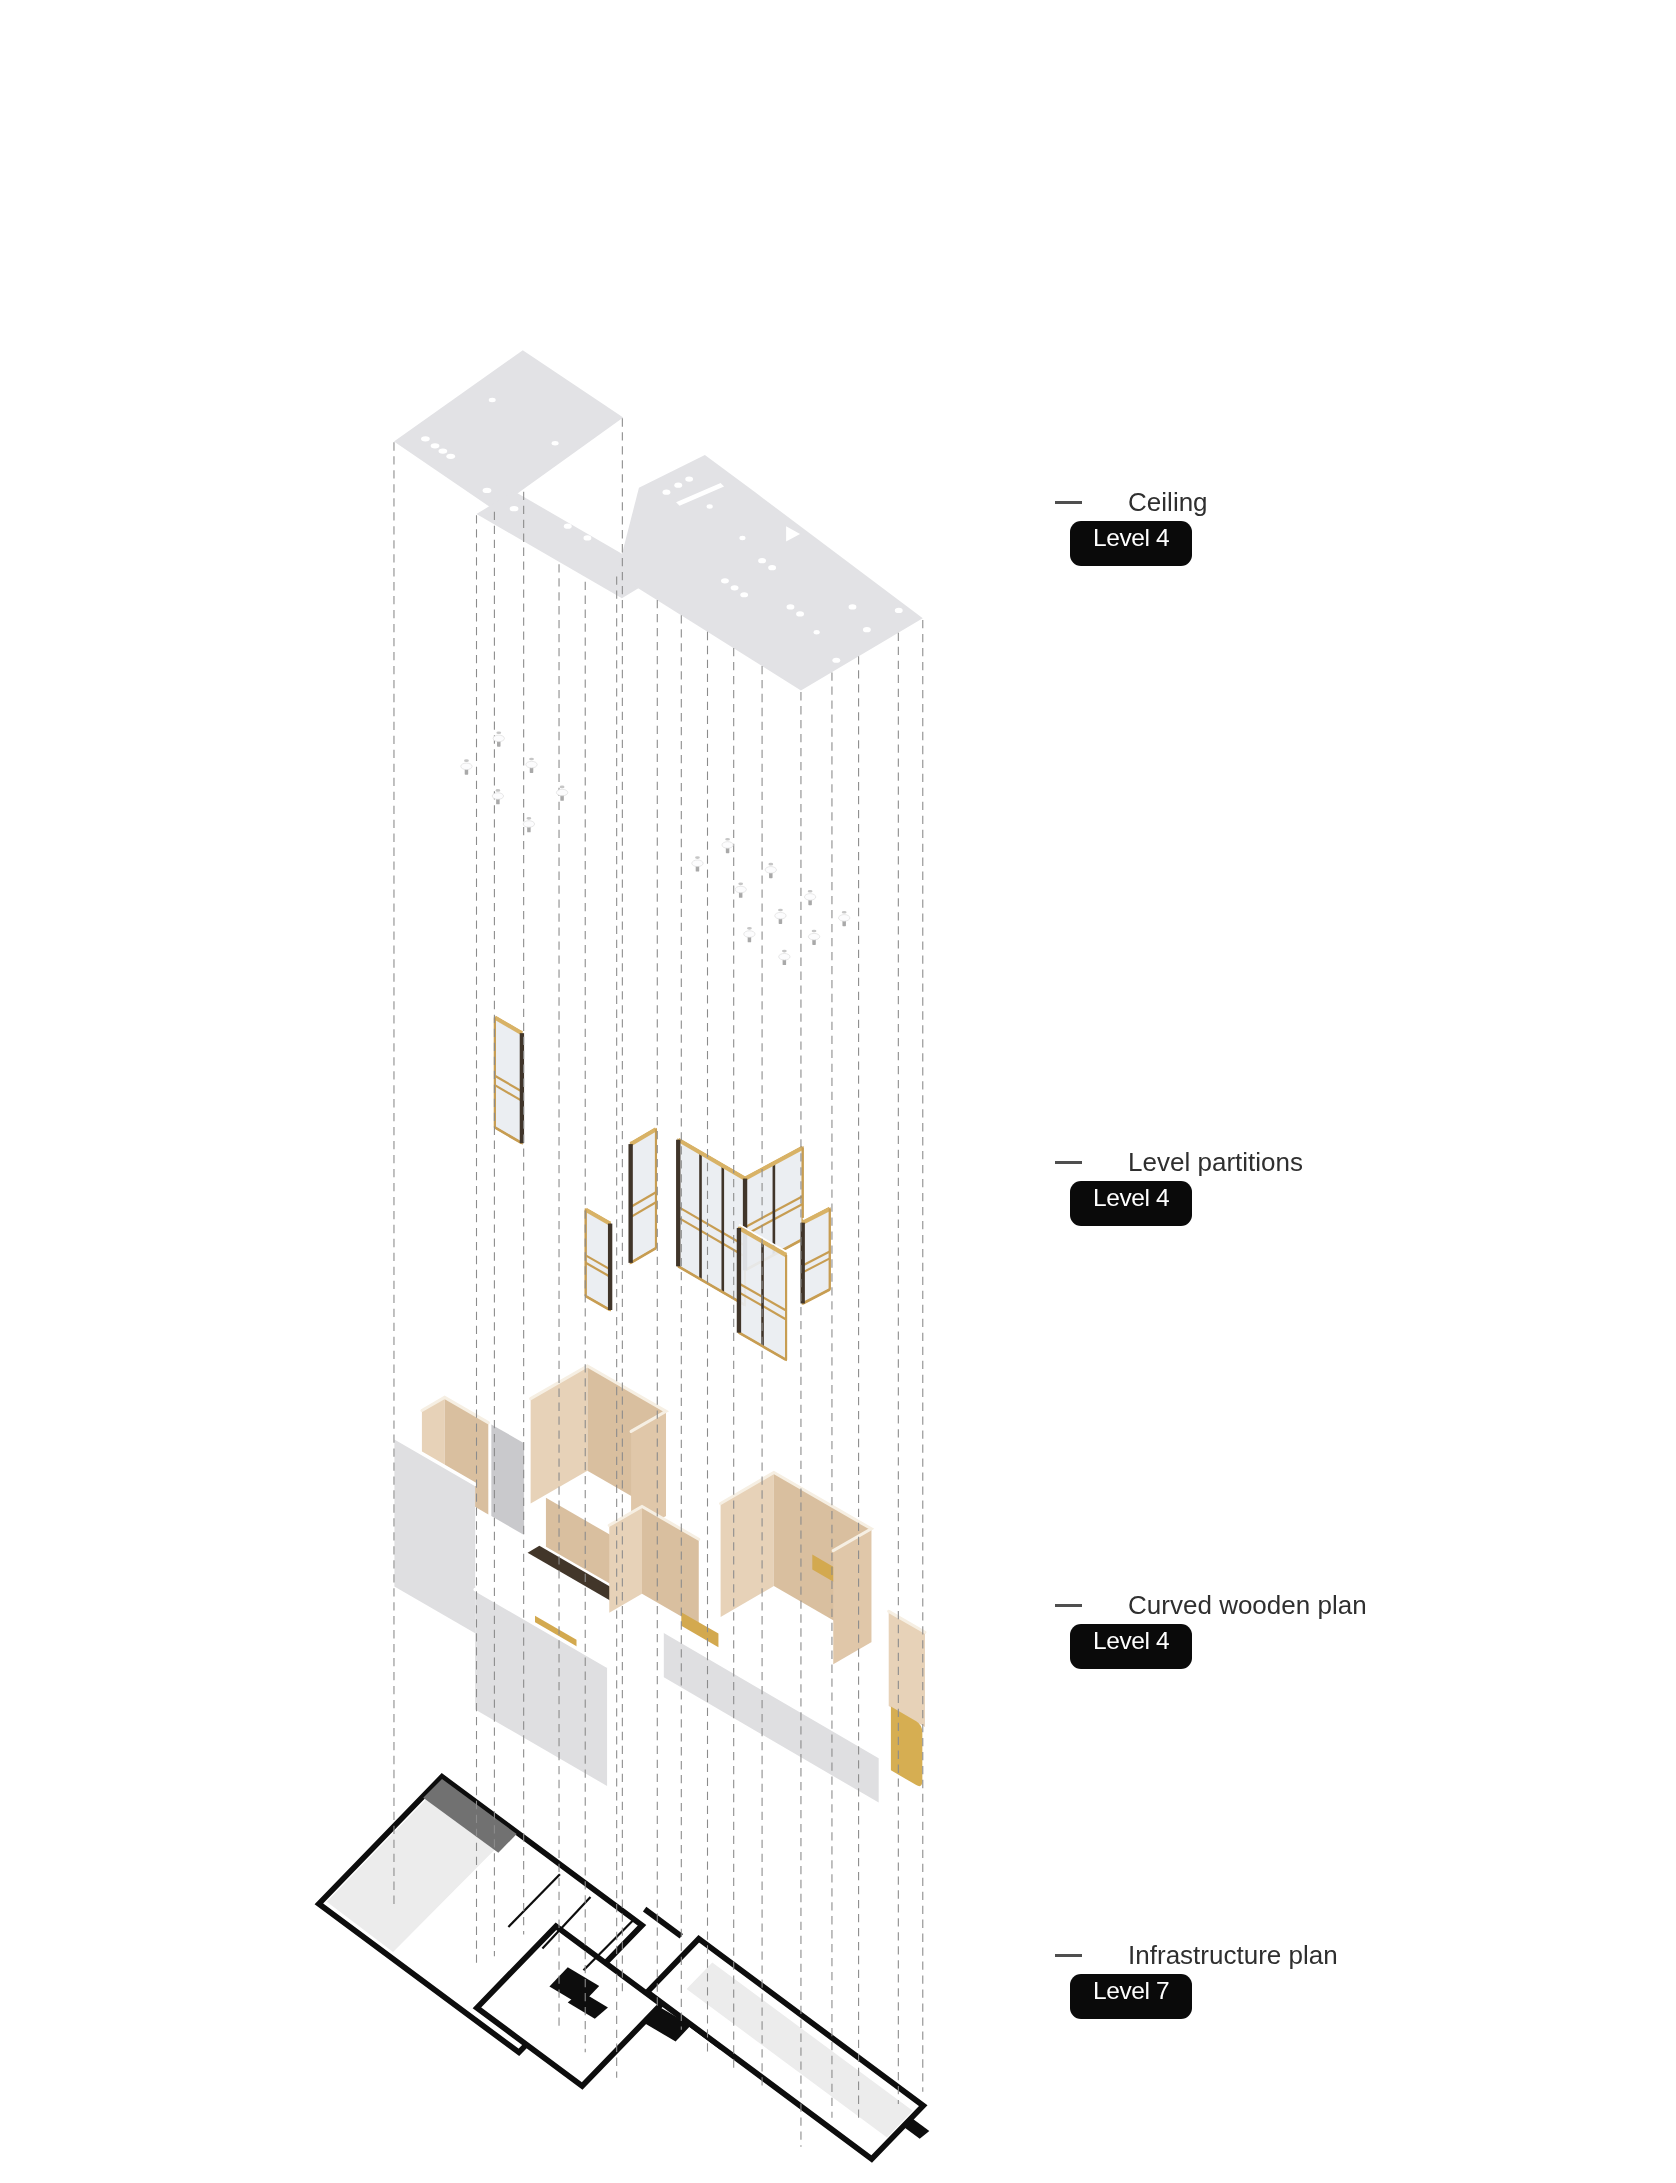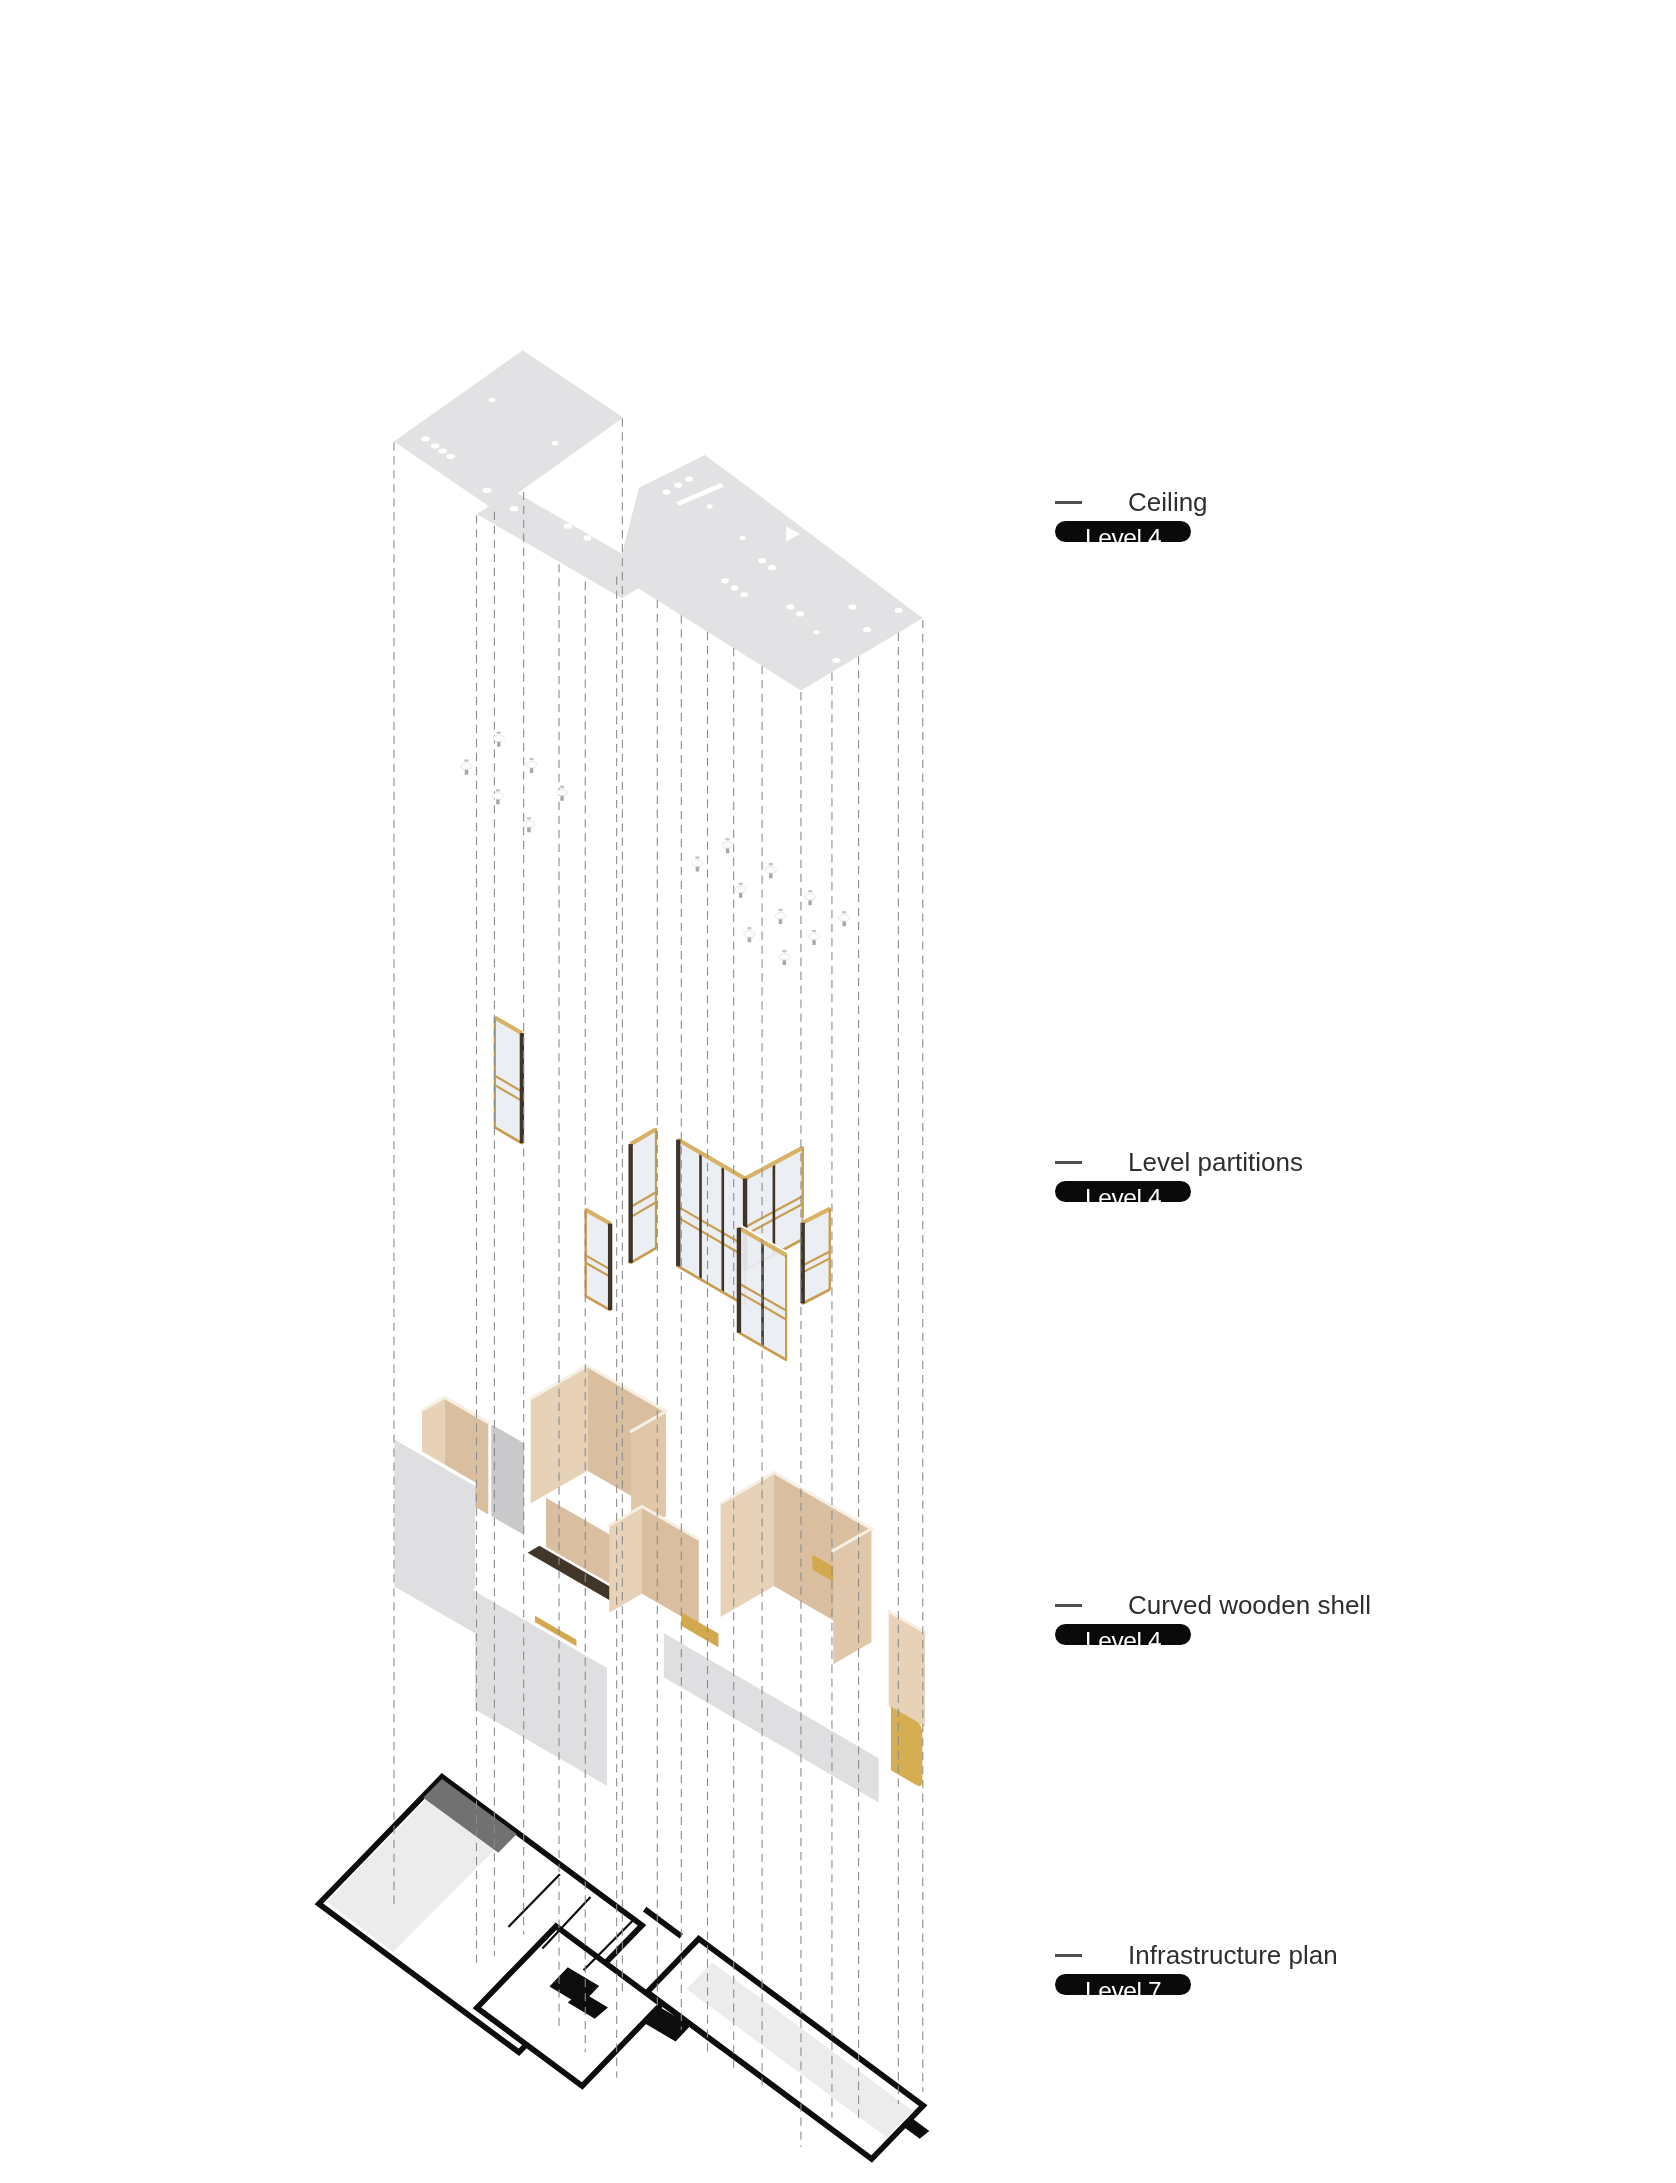--- a/index.html
+++ b/index.html
@@ -33,27 +33,27 @@
   }
   .label-title{
     font-size:26px;
     line-height:31px;
     color:#2f2f2f;
     letter-spacing:0;
   }
   .level-badge{
     display:inline-block;
     margin-top:2.6px;
-    margin-left:0;
+    margin-left:15px;
     background:#0a0a0a;
     color:#ffffff;
     font-size:24.5px;
     line-height:33px;
-    height:21px;
-    padding:0 30px;
+    height:45px;
+    padding:0 23px;
     border-radius:11px;
     letter-spacing:-0.4px;
   }
 </style>
 </head>
 <body>
 
 <div class="stage">
 
   <svg id="diagram-svg" width="1677" height="2372" viewBox="0 0 3840 5432">
@@ -357,21 +357,21 @@
     <div class="label-title-row">
       <span class="label-dash"></span>
       <span class="label-title">Level partitions</span>
     </div>
     <div class="level-badge">Level 4</div>
   </div>
 
   <div class="label-block" style="top:1590px">
     <div class="label-title-row">
       <span class="label-dash"></span>
-      <span class="label-title">Curved wooden shell</span>
+      <span class="label-title">Curved wooden plan</span>
     </div>
     <div class="level-badge">Level 4</div>
   </div>
 
   <div class="label-block" style="top:1940px">
     <div class="label-title-row">
       <span class="label-dash"></span>
       <span class="label-title">Infrastructure plan</span>
     </div>
     <div class="level-badge">Level 7</div>

